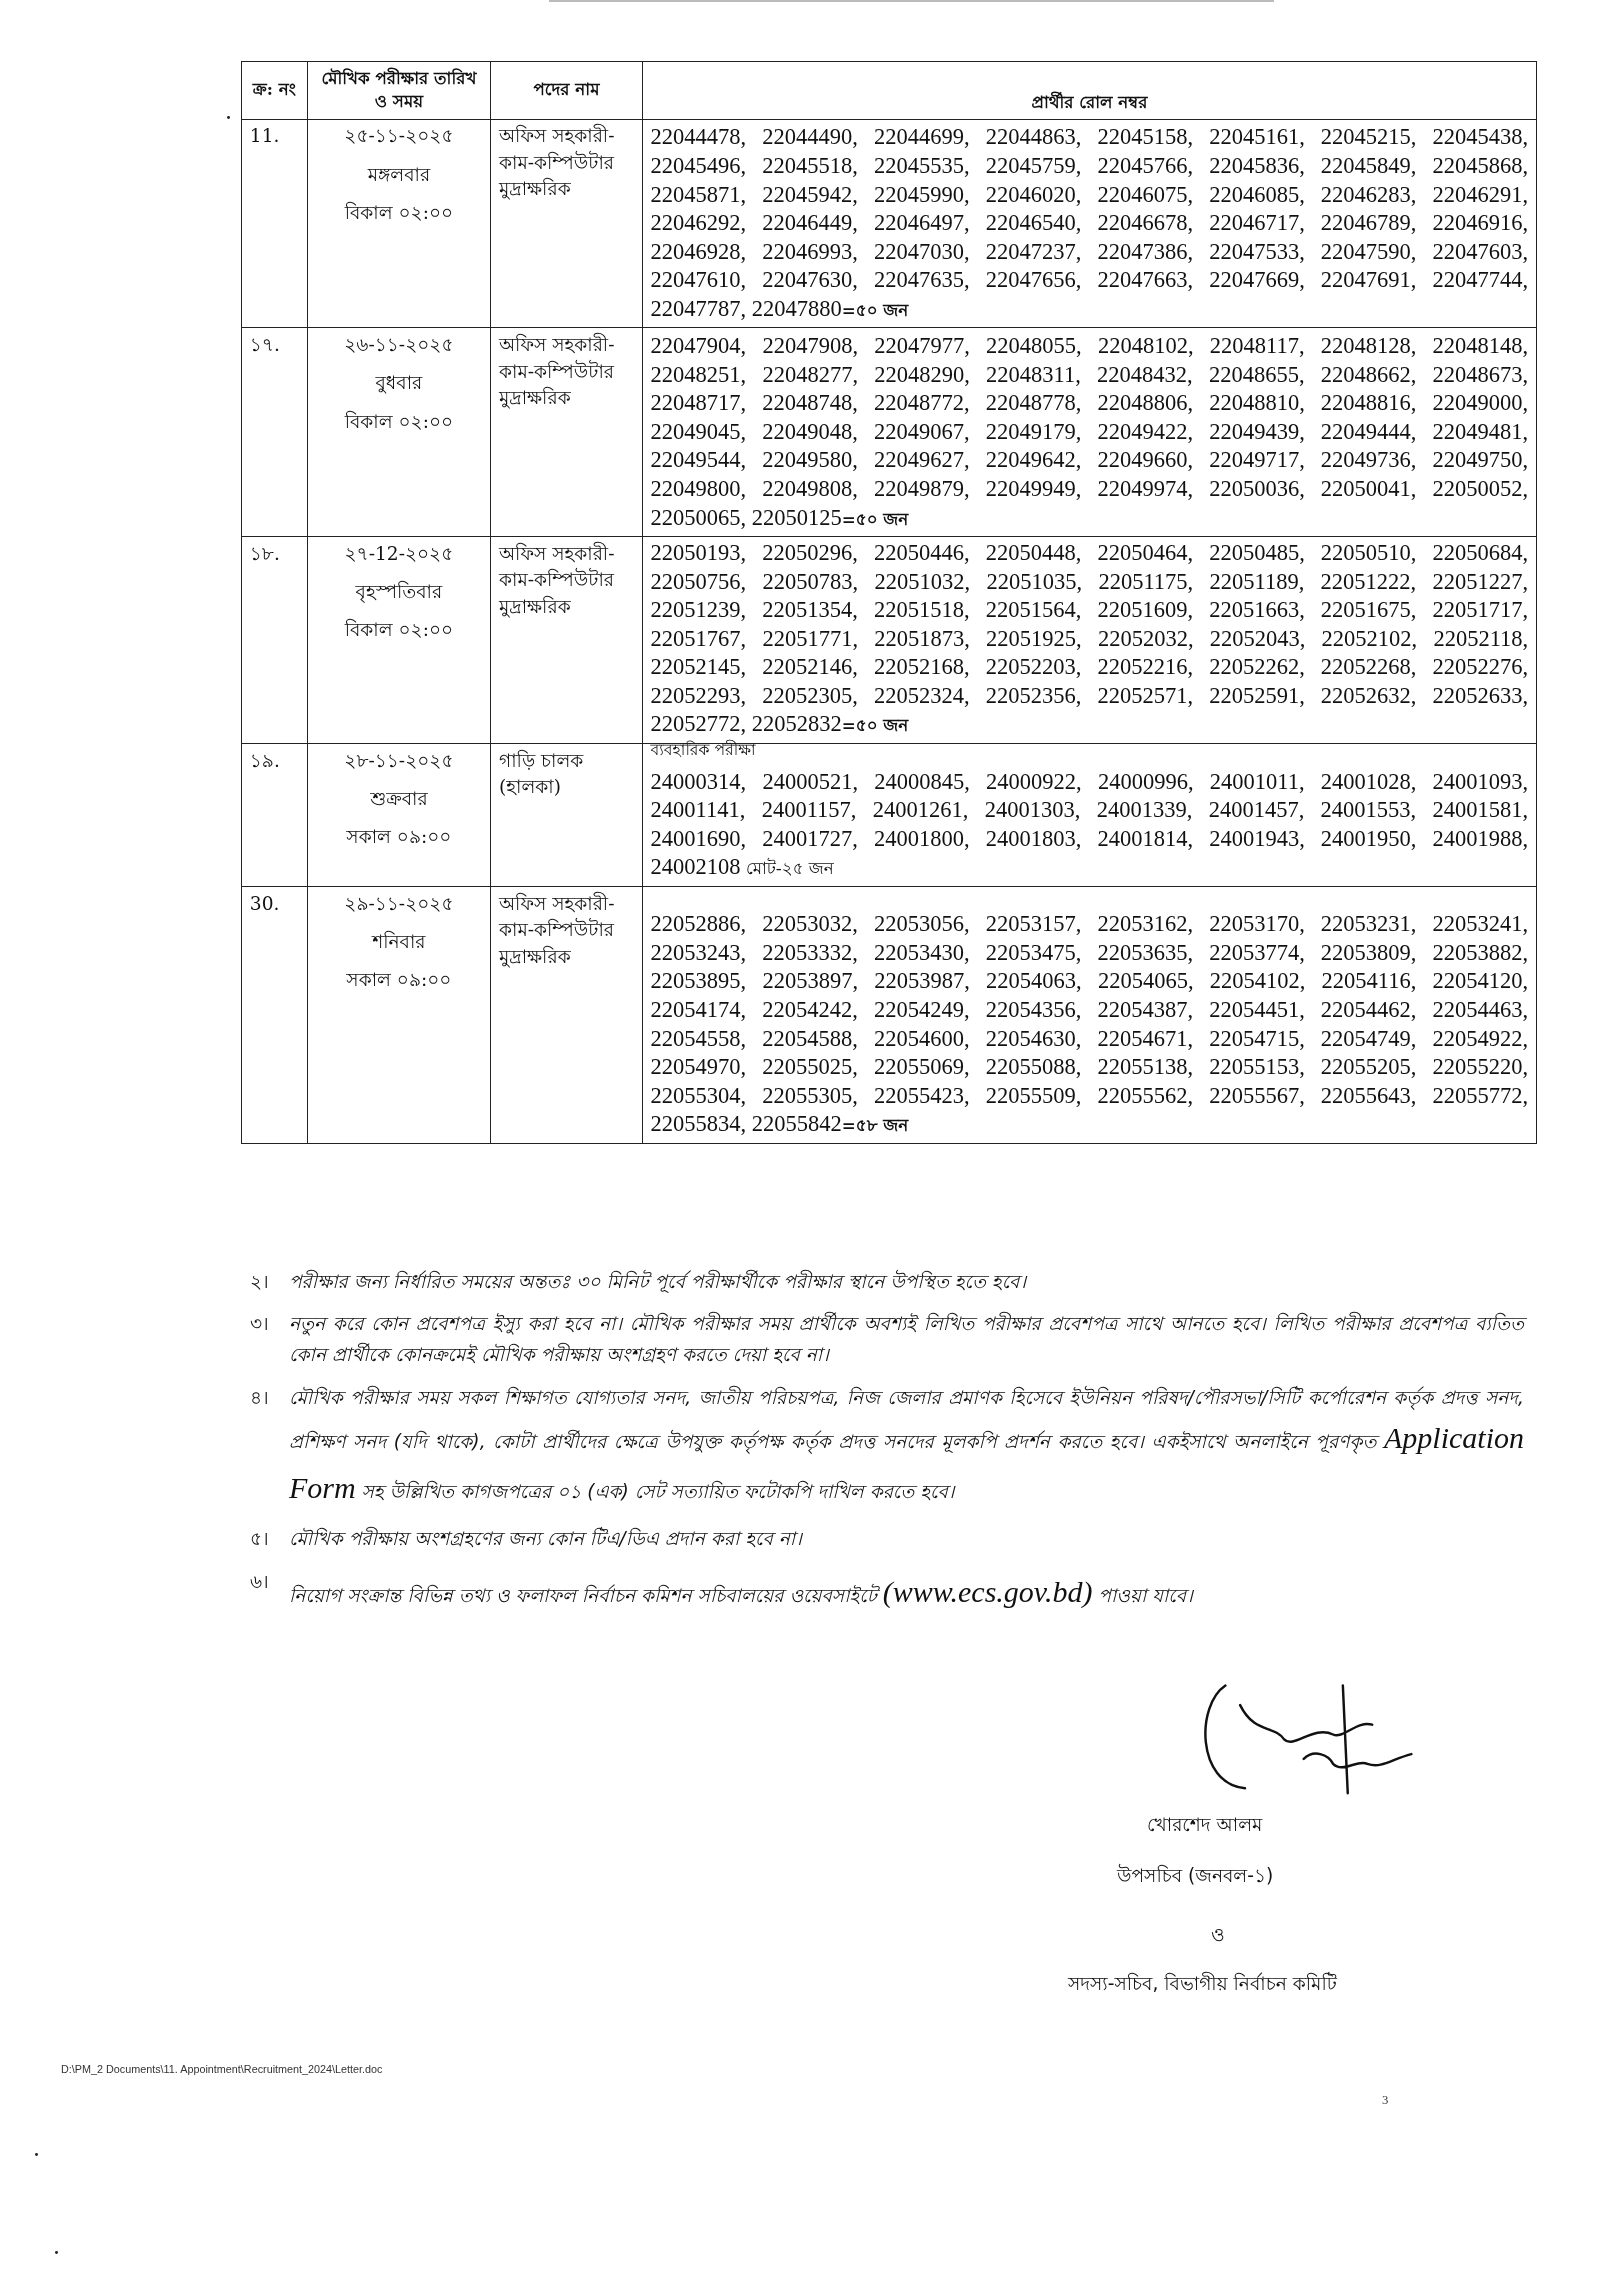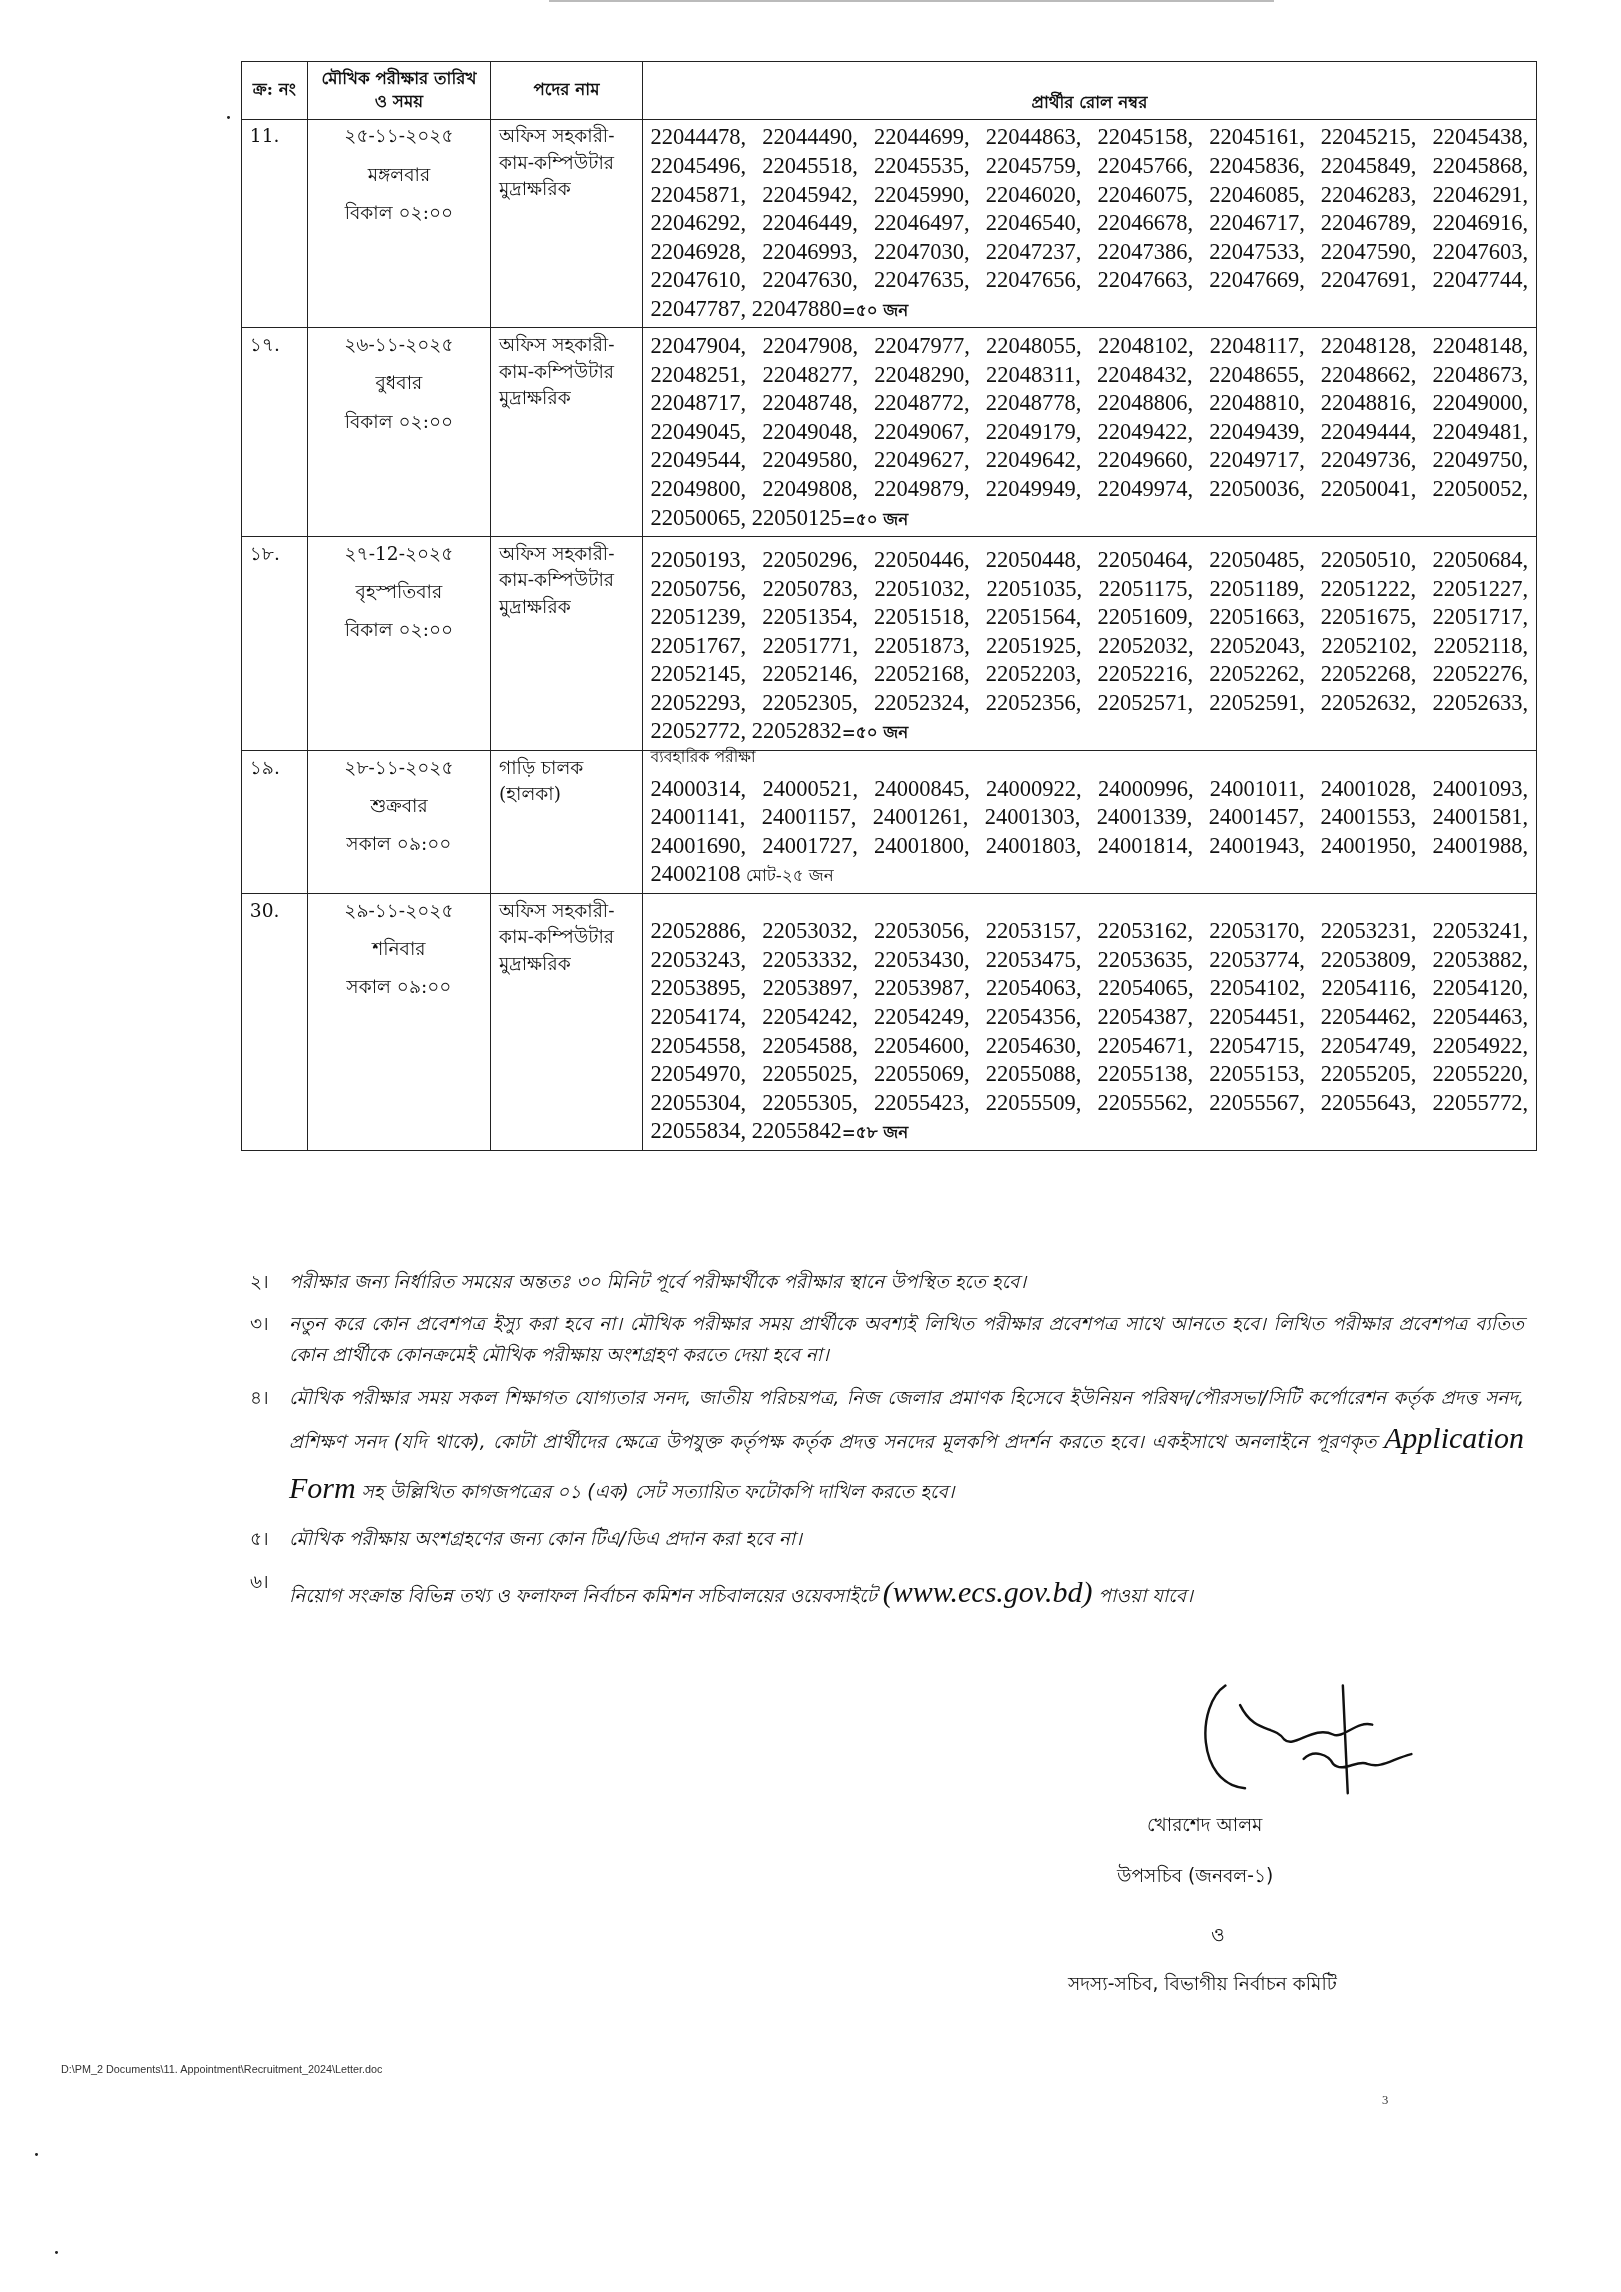--- a/index.html
+++ b/index.html
@@ -83,21 +83,21 @@
       </tr>
 
       <tr>
         <td class="c1">১৮.</td>
         <td class="c2 sched-cell">
           <div>২৭-12-২০২৫</div>
           <div>বৃহস্পতিবার</div>
           <div>বিকাল ০২:০০</div>
         </td>
         <td class="c3">অফিস সহকারী-কাম-কম্পিউটার মুদ্রাক্ষরিক</td>
-        <td class="c4 rolls" style="padding-top:9px">
+        <td class="c4 rolls" style="padding-top:2px">
           <span>22050193, 22050296, 22050446, 22050448, 22050464, 22050485, 22050510, 22050684, 22050756, 22050783, 22051032, 22051035, 22051175, 22051189, 22051222, 22051227, 22051239, 22051354, 22051518, 22051564, 22051609, 22051663, 22051675, 22051717, 22051767, 22051771, 22051873, 22051925, 22052032, 22052043, 22052102, 22052118, 22052145, 22052146, 22052168, 22052203, 22052216, 22052262, 22052268, 22052276, 22052293, 22052305, 22052324, 22052356, 22052571, 22052591, 22052632, 22052633, 22052772, 22052832</span><span class="total">=৫০ জন</span>
         </td>
       </tr>
 
       <tr>
         <td class="c1">১৯.</td>
         <td class="c2 sched-cell">
           <div>২৮-১১-২০২৫</div>
           <div>শুক্রবার</div>
           <div>সকাল ০৯:০০</div>

